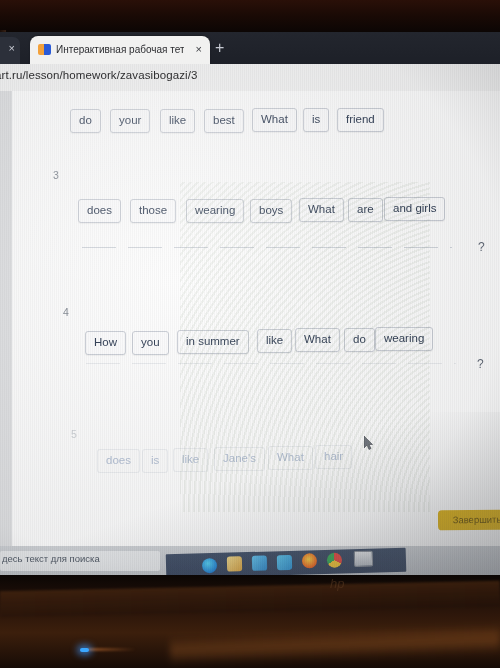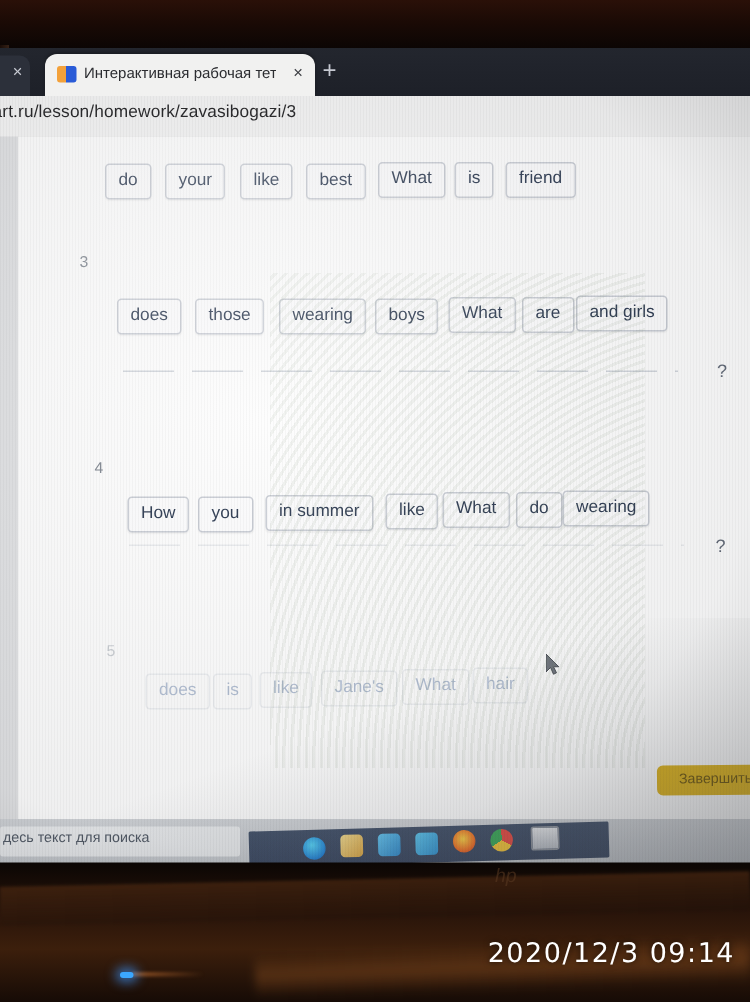--- a/index.html
+++ b/index.html
@@ -219,14 +219,13 @@
 
   <span class="tb-search-text">десь текст для поиска</span>
 
   <div class="surround-bottom"></div>
   <div class="laptop-edge"></div>
   <div class="glow-strip"></div>
   <div class="hp-logo">hp</div>
   <div class="led-streak"></div>
   <div class="led"></div>
 
-  <div class="timestamp">2020/12/3  09:14</div>
 </div>
 
 </body></html>

